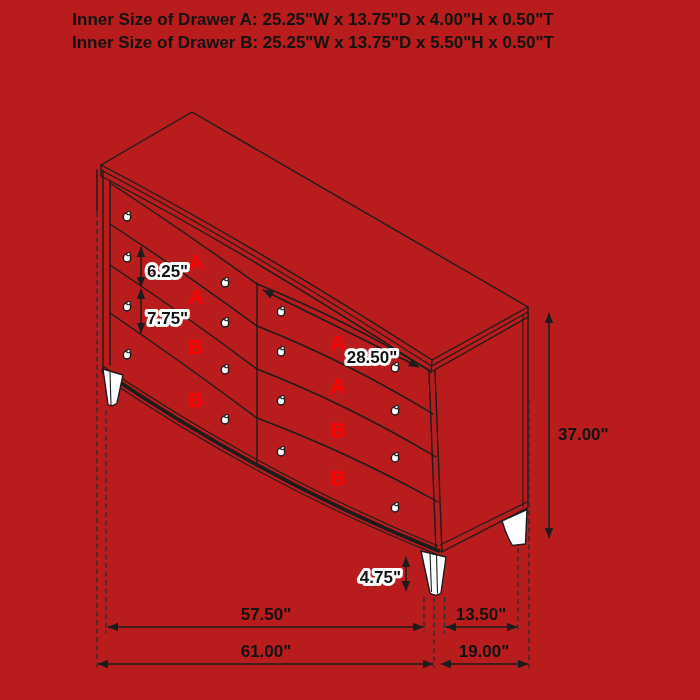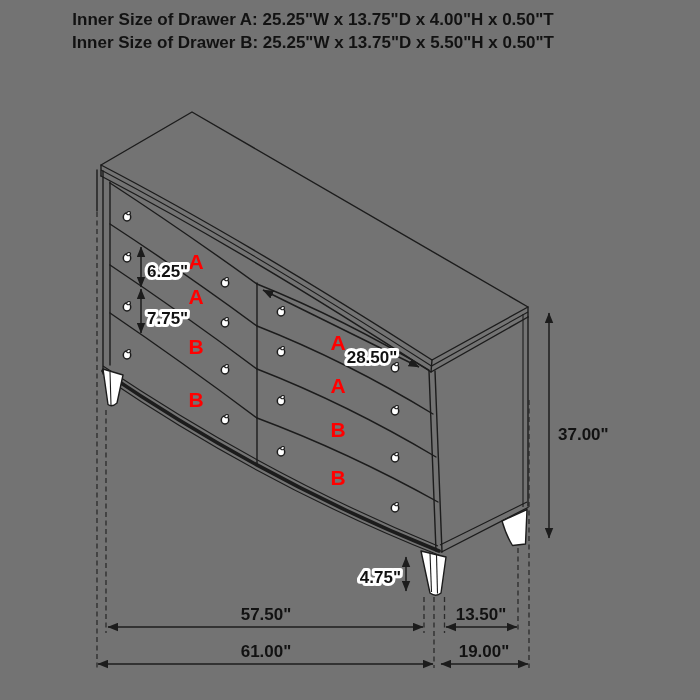--- a/index.html
+++ b/index.html
@@ -1,16 +1,16 @@
 <!DOCTYPE html>
 <html><head>
 <meta charset="utf-8">
 <style>
   html,body{margin:0;padding:0;background:#fff;}
-  .stage{width:700px;height:700px;margin:0 auto;position:relative;background:#737373;}
+  .stage{width:700px;height:700px;margin:0 auto;position:relative;background:#b91c1c;}
   svg{display:block;}
   .ln{fill:none;stroke:#1c1c1c;stroke-width:1.4;stroke-linecap:round;stroke-linejoin:round;}
   .thick{fill:none;stroke:#1c1c1c;stroke-width:3.6;stroke-linecap:round;}
   .thin{fill:none;stroke:#1c1c1c;stroke-width:1.1;}
   .dash{fill:none;stroke:#2b2b2b;stroke-width:1.3;stroke-dasharray:5 3.5;}
   .dimln{fill:none;stroke:#1c1c1c;stroke-width:1.5;}
   .solidwhite{fill:#fff;stroke:#1c1c1c;stroke-width:1.4;stroke-linejoin:round;}
   .hdr{font:700 17px "Liberation Sans","DejaVu Sans",sans-serif;fill:#121212;}
   .dim{font:700 17px "Liberation Sans","DejaVu Sans",sans-serif;fill:#121212;}
   .red{font:700 21px "Liberation Sans","DejaVu Sans",sans-serif;fill:#ff0000;}

